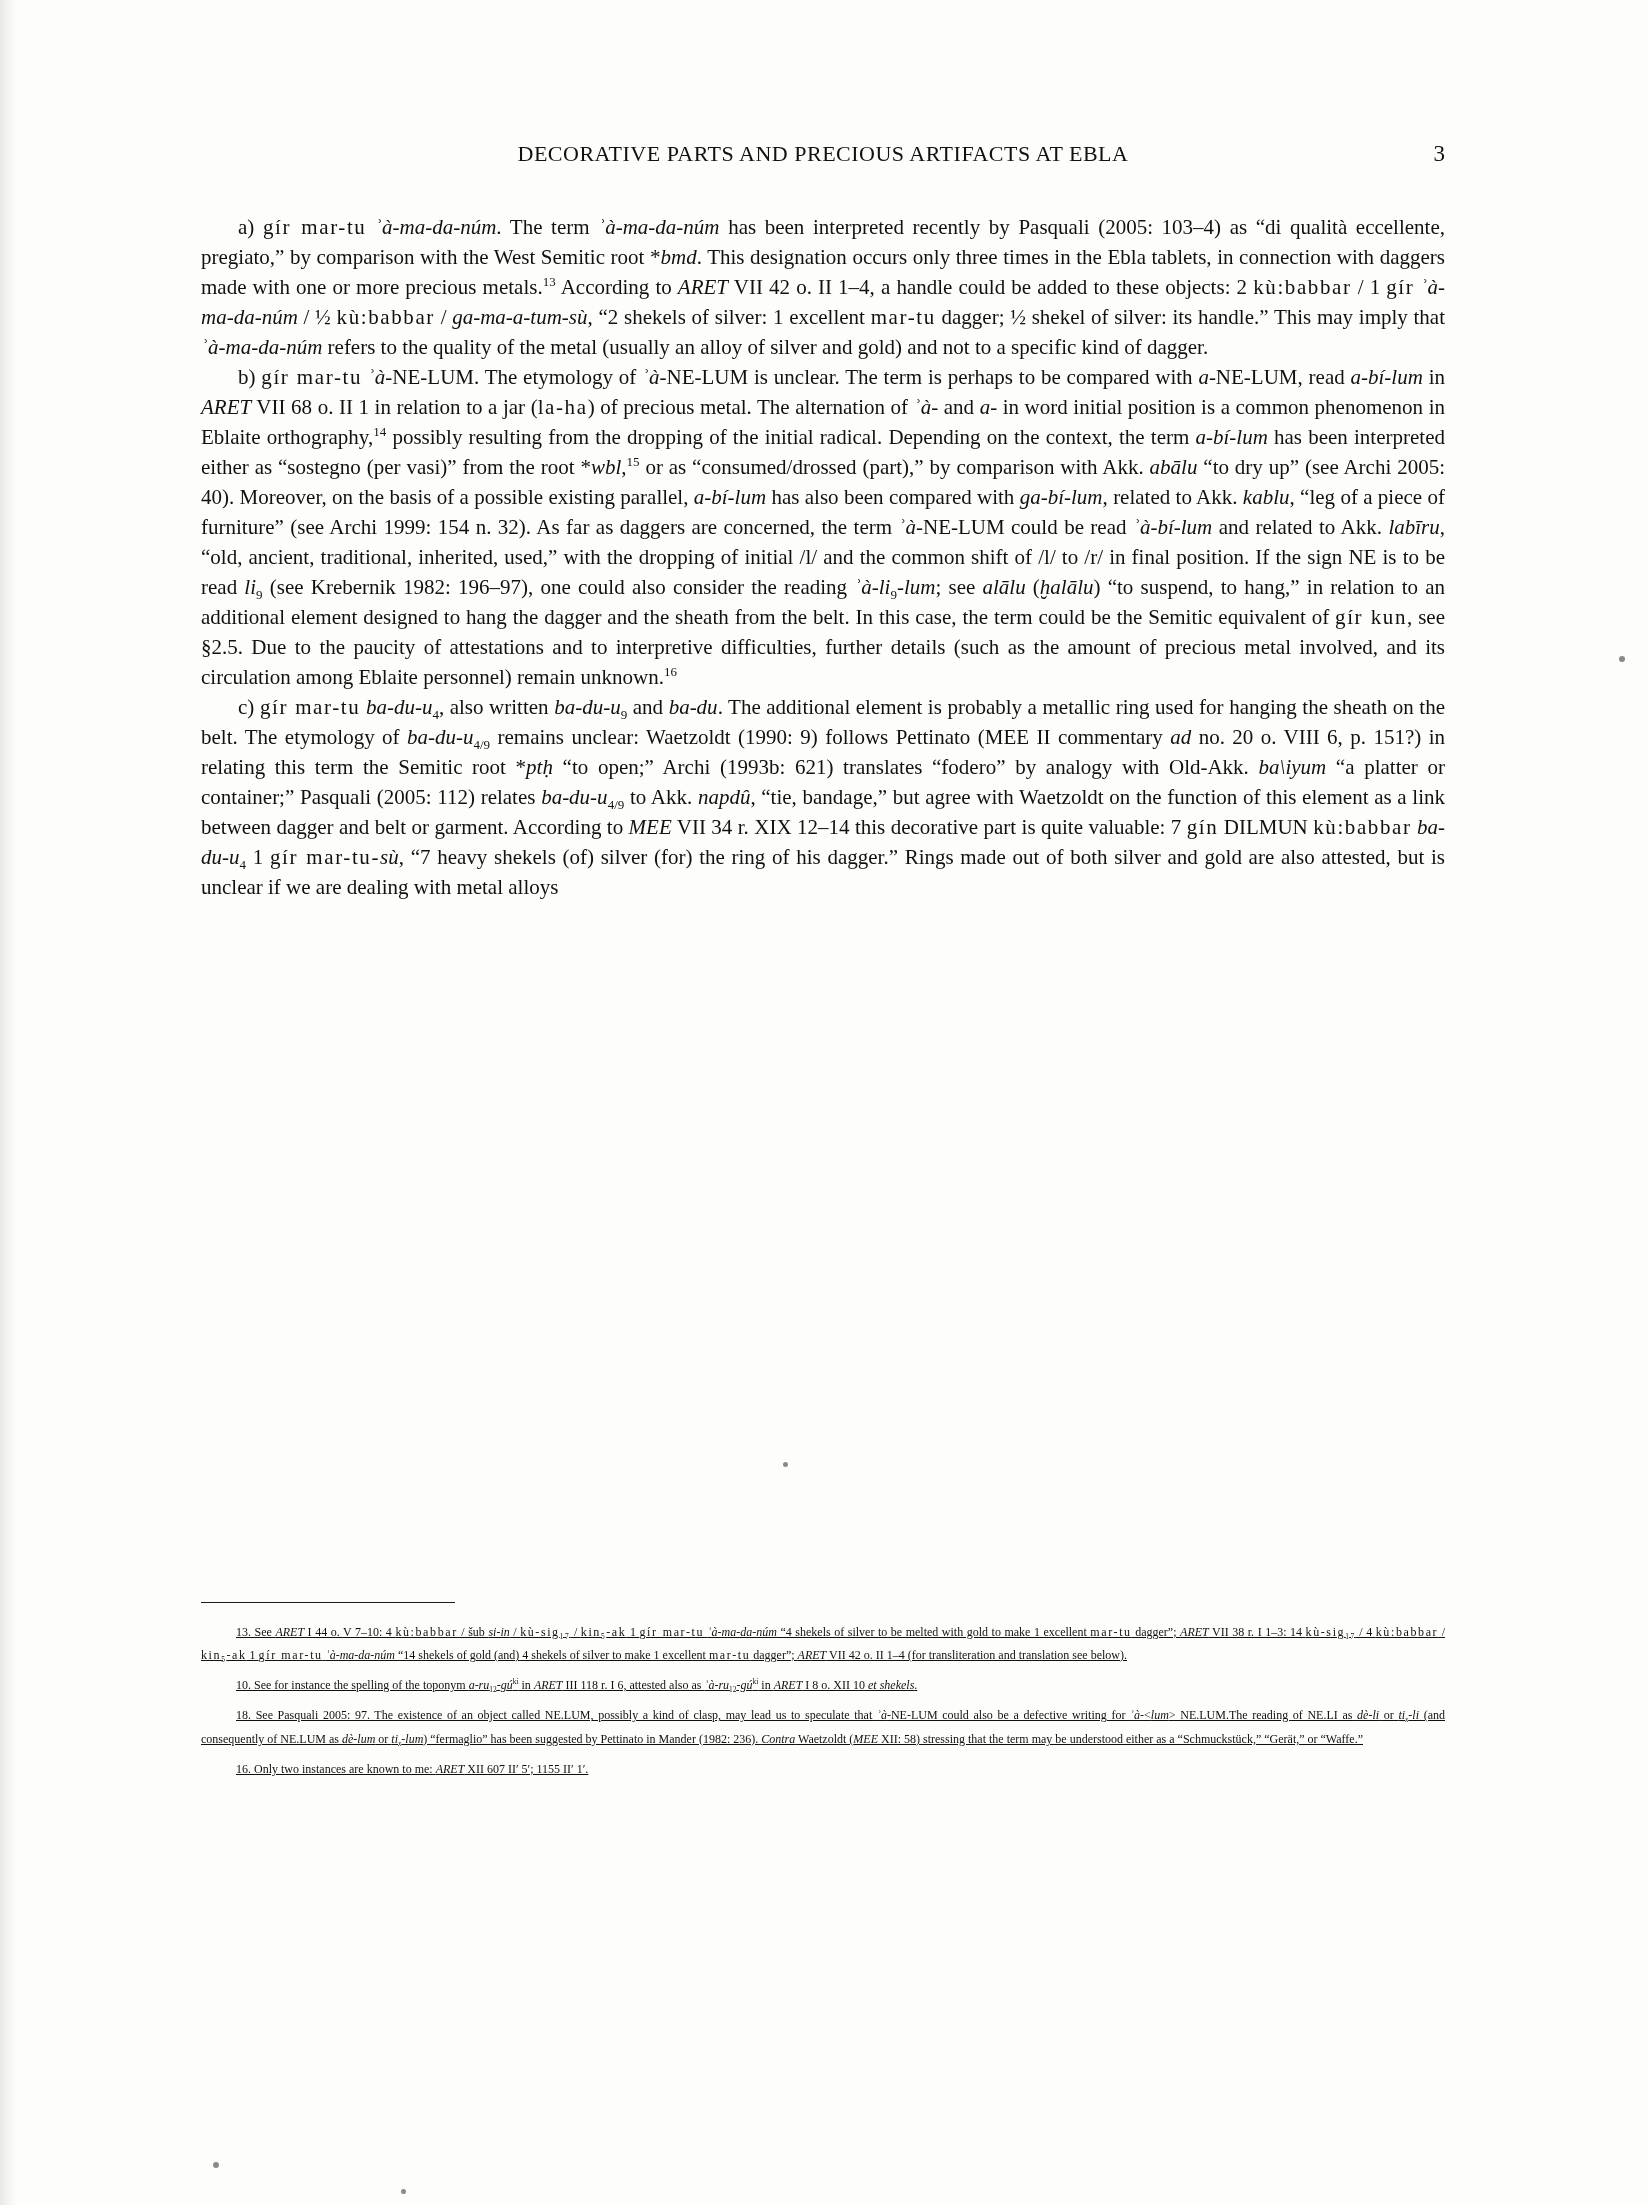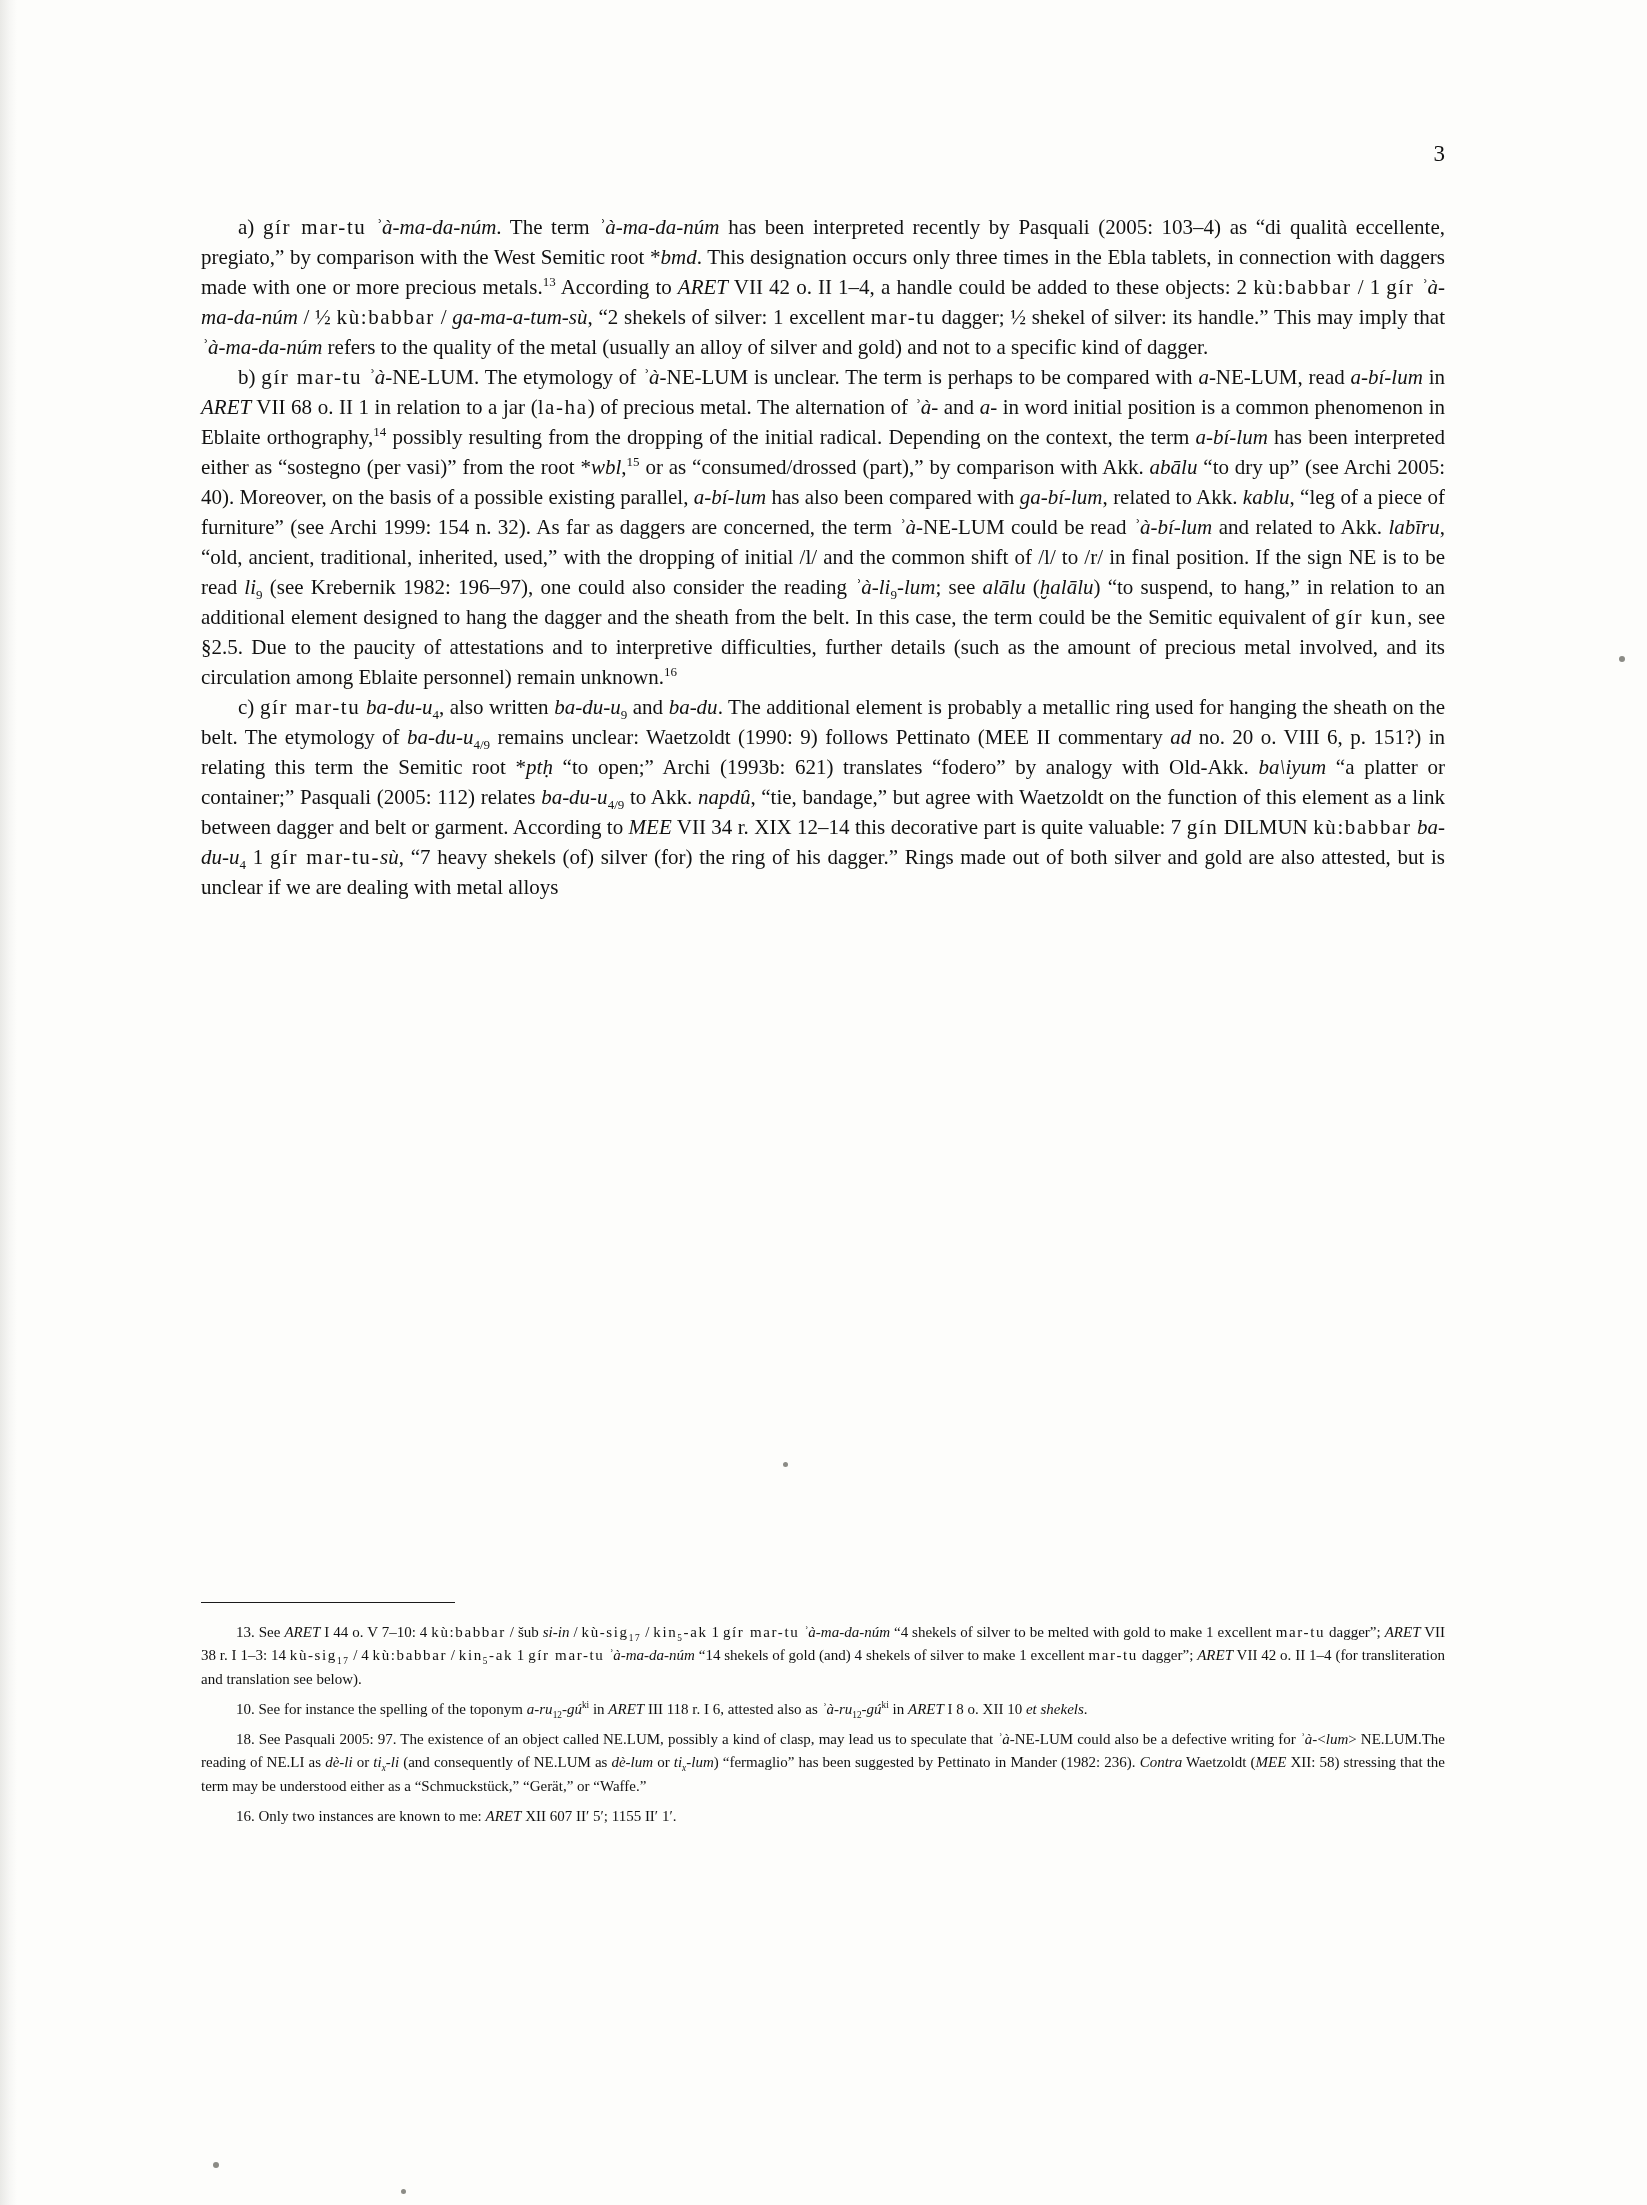--- a/index.html
+++ b/index.html
@@ -84,25 +84,26 @@
     top: 1602px;
     width: 1244px;
   }
   .notes-rule {
     width: 254px;
     height: 1.3px;
     background: #1b1b1b;
     margin-bottom: 17.4px;
   }
   p.note {
-    font-size: 15px;
+    font-size: 12px;
     line-height: 23.4px;
     text-align: justify;
     margin: 0 0 6.7px 0;
     text-indent: 35px;
+    text-decoration: underline;
   }
   p.note:last-child { margin-bottom: 15px; }
   .speck {
     position: absolute;
     background: #8b8b85;
     border-radius: 50%;
   }
 </style>
 </head>
 <body>
@@ -111,20 +112,21 @@
   <div class="scan-edge"></div>
 
   <div class="speck" style="left:1619px; top:656px; width:6px; height:6px;"></div>
   <div class="speck" style="left:783px; top:1462px; width:5.4px; height:5.4px;"></div>
   <div class="speck" style="left:213px; top:2162px; width:6px; height:6px;"></div>
   <div class="speck" style="left:401px; top:2189px; width:5.4px; height:5.4px;"></div>
 
   <div class="content">
 
     <div class="runhead">
+      <div class="runhead-title">DECORATIVE PARTS AND PRECIOUS ARTIFACTS AT EBLA</div>
       <div class="runhead-pageno">3</div>
     </div>
 
 
     <p class="body">
       a) <span class="sp">gír mar-tu</span> <i>ʾà-ma-da-núm</i>. The term <i>ʾà-ma-da-núm</i> has been interpreted recently by Pasquali (2005: 103–4) as “di qualità eccellente, pregiato,” by comparison with the West Semitic root *<i>bmd</i>. This designation occurs only three times in the Ebla tablets, in connection with daggers made with one or more precious metals.<sup>13</sup> According to <i>ARET</i> VII 42 o. II 1–4, a handle could be added to these objects: 2 <span class="sp">kù:babbar</span> / 1 <span class="sp">gír</span> <i>ʾà-ma-da-núm</i> / ½ <span class="sp">kù:babbar</span> / <i>ga-ma-a-tum-sù</i>, “2 shekels of silver: 1 excellent <span class="sp">mar-tu</span> dagger; ½ shekel of silver: its handle.” This may imply that <i>ʾà-ma-da-núm</i> refers to the quality of the metal (usually an alloy of silver and gold) and not to a specific kind of dagger.
     </p>
 
     <p class="body">
       b) <span class="sp">gír mar-tu</span> <i>ʾà</i>-NE-LUM. The etymology of <i>ʾà</i>-NE-LUM is unclear. The term is perhaps to be compared with <i>a</i>-NE-LUM, read <i>a-bí-lum</i> in <i>ARET</i> VII 68 o. II 1 in relation to a jar (<span class="sp">la-ha</span>) of precious metal. The alternation of <i>ʾà</i>- and <i>a</i>- in word initial position is a common phenomenon in Eblaite orthography,<sup>14</sup> possibly resulting from the dropping of the initial radical. Depending on the context, the term <i>a-bí-lum</i> has been interpreted either as “sostegno (per vasi)” from the root *<i>wbl</i>,<sup>15</sup> or as “consumed/drossed (part),” by comparison with Akk. <i>abālu</i> “to dry up” (see Archi 2005: 40). Moreover, on the basis of a possible existing parallel, <i>a-bí-lum</i> has also been compared with <i>ga-bí-lum</i>, related to Akk. <i>kablu</i>, “leg of a piece of furniture” (see Archi 1999: 154 n. 32). As far as daggers are concerned, the term <i>ʾà</i>-NE-LUM could be read <i>ʾà-bí-lum</i> and related to Akk. <i>labīru</i>, “old, ancient, traditional, inherited, used,” with the dropping of initial /l/ and the common shift of /l/ to /r/ in final position. If the sign NE is to be read <i>li</i><sub>9</sub> (see Krebernik 1982: 196–97), one could also consider the reading <i>ʾà-li</i><sub>9</sub><i>-lum</i>; see <i>alālu</i> (<i>ḫalālu</i>) “to suspend, to hang,” in relation to an additional element designed to hang the dagger and the sheath from the belt. In this case, the term could be the Semitic equivalent of <span class="sp">gír kun</span>, see §2.5. Due to the paucity of attestations and to interpretive difficulties, further details (such as the amount of precious metal involved, and its circulation among Eblaite personnel) remain unknown.<sup>16</sup>

